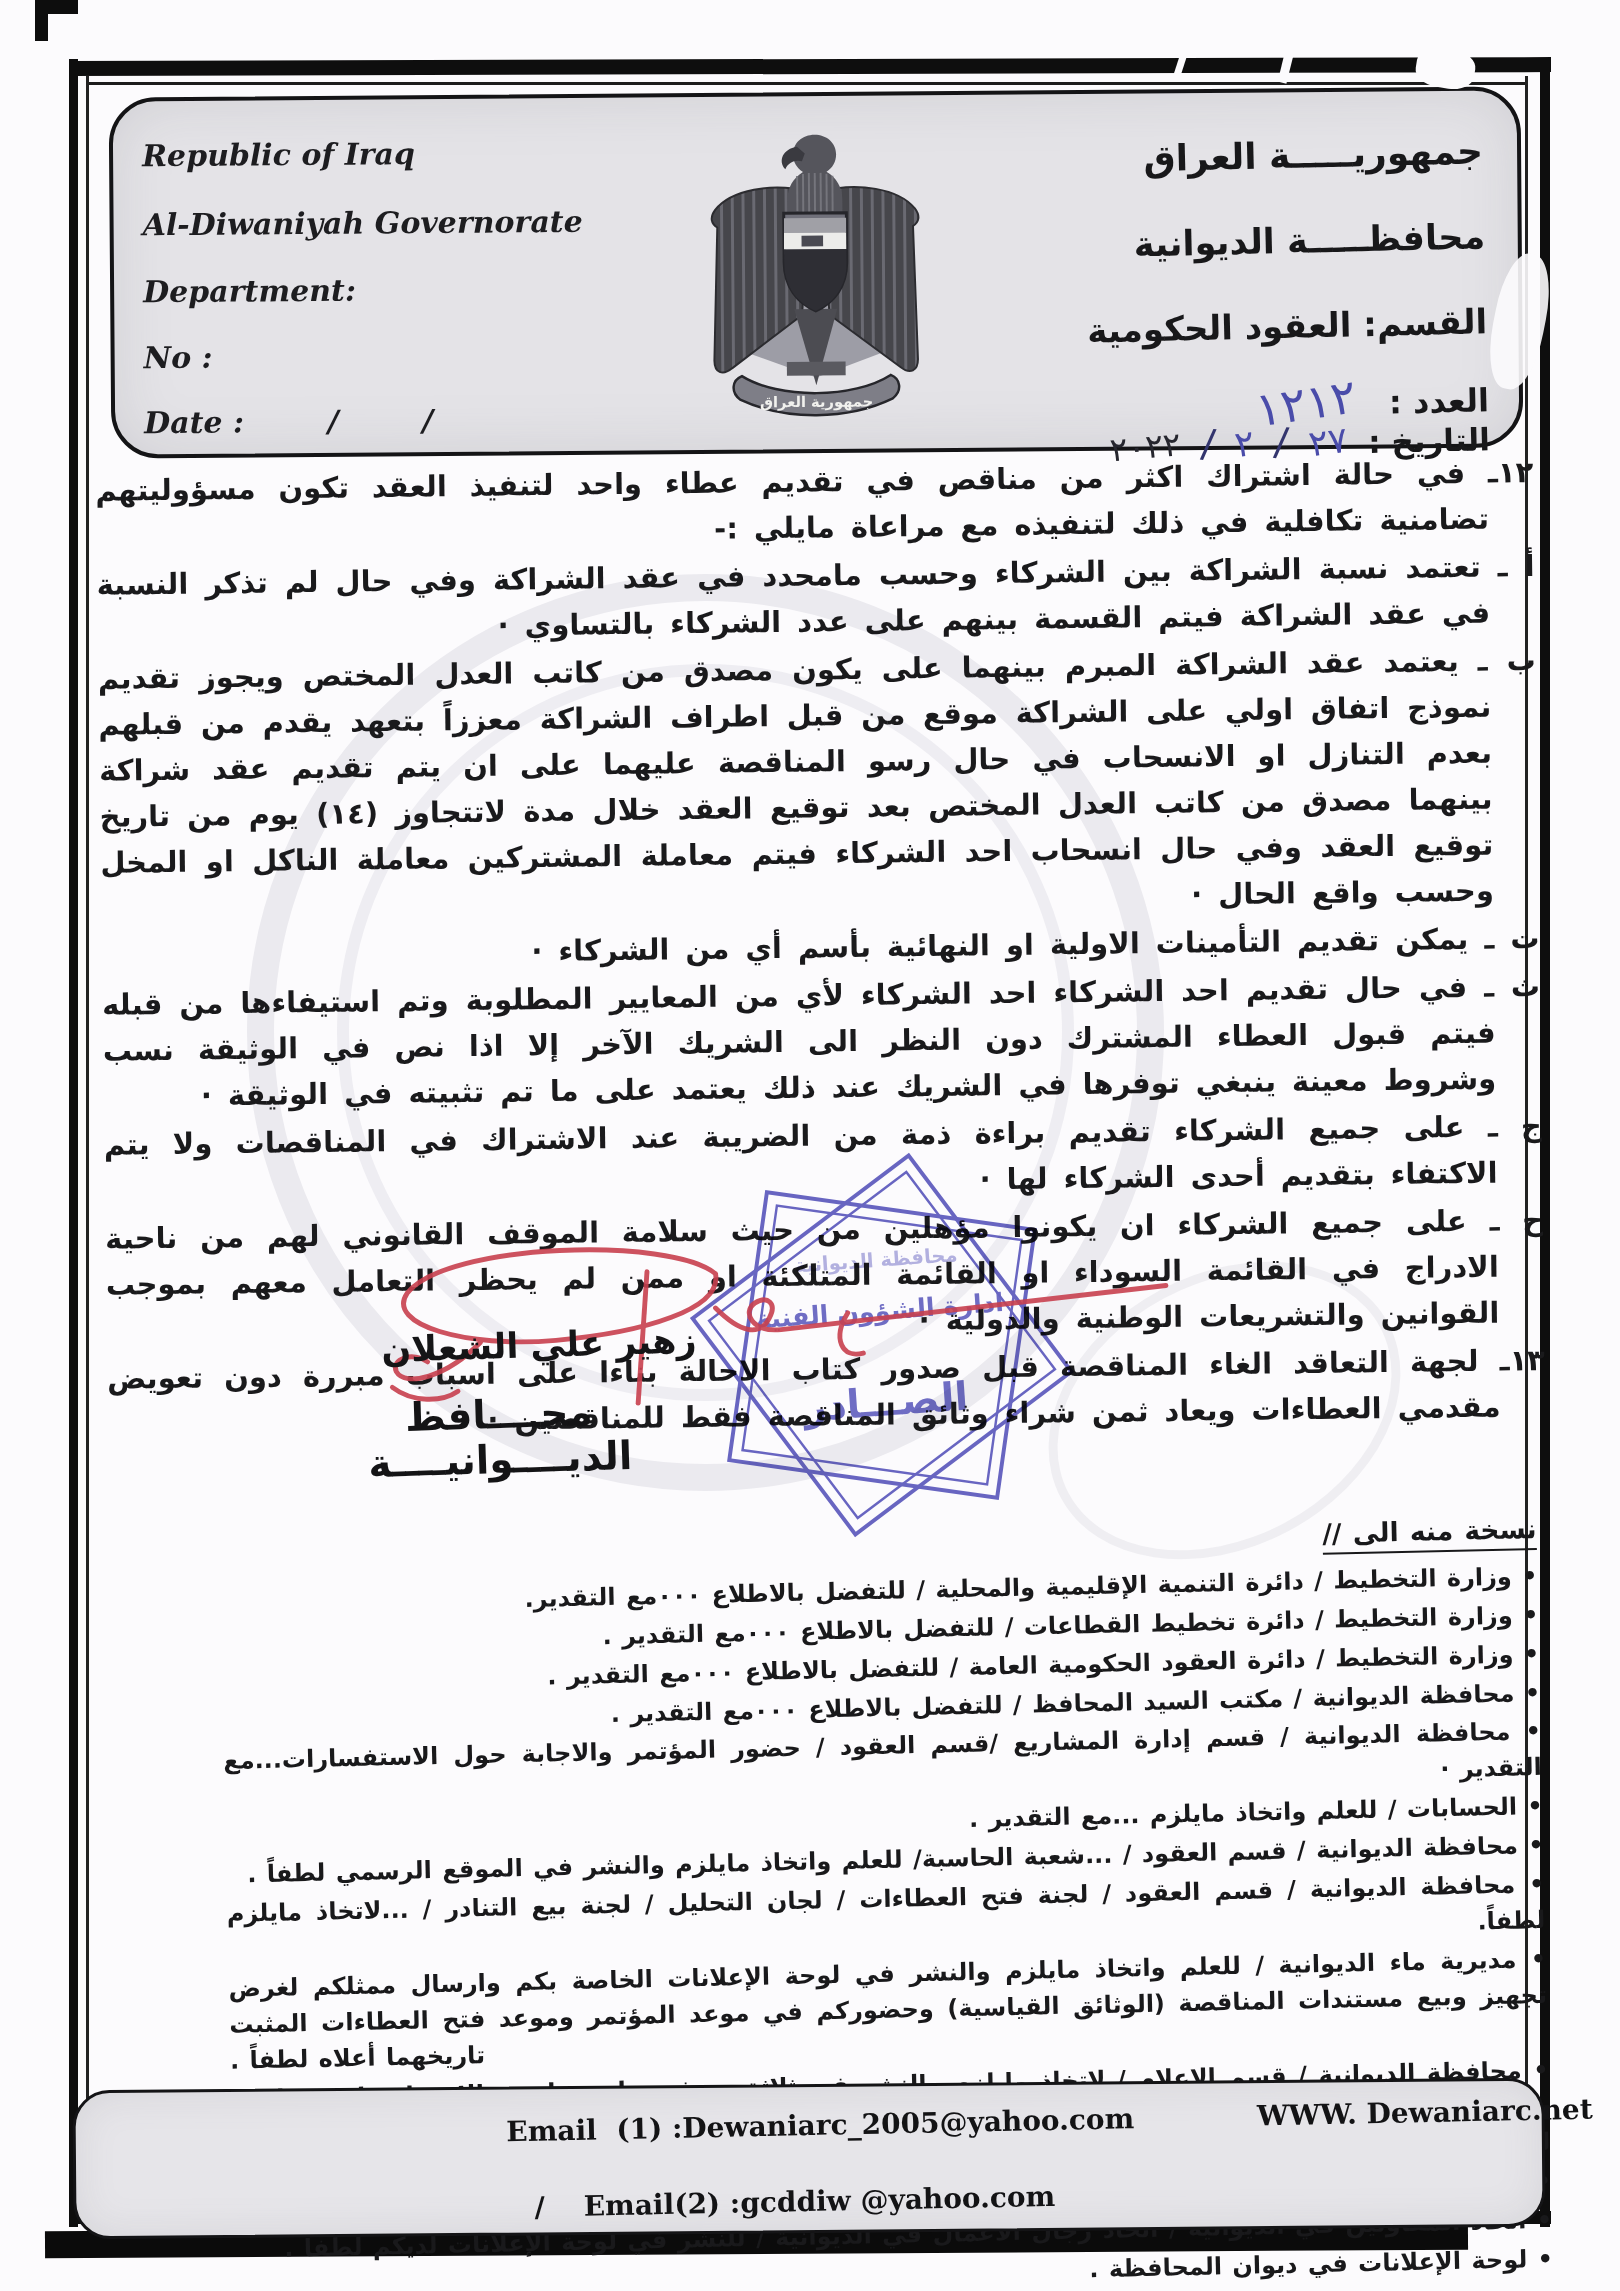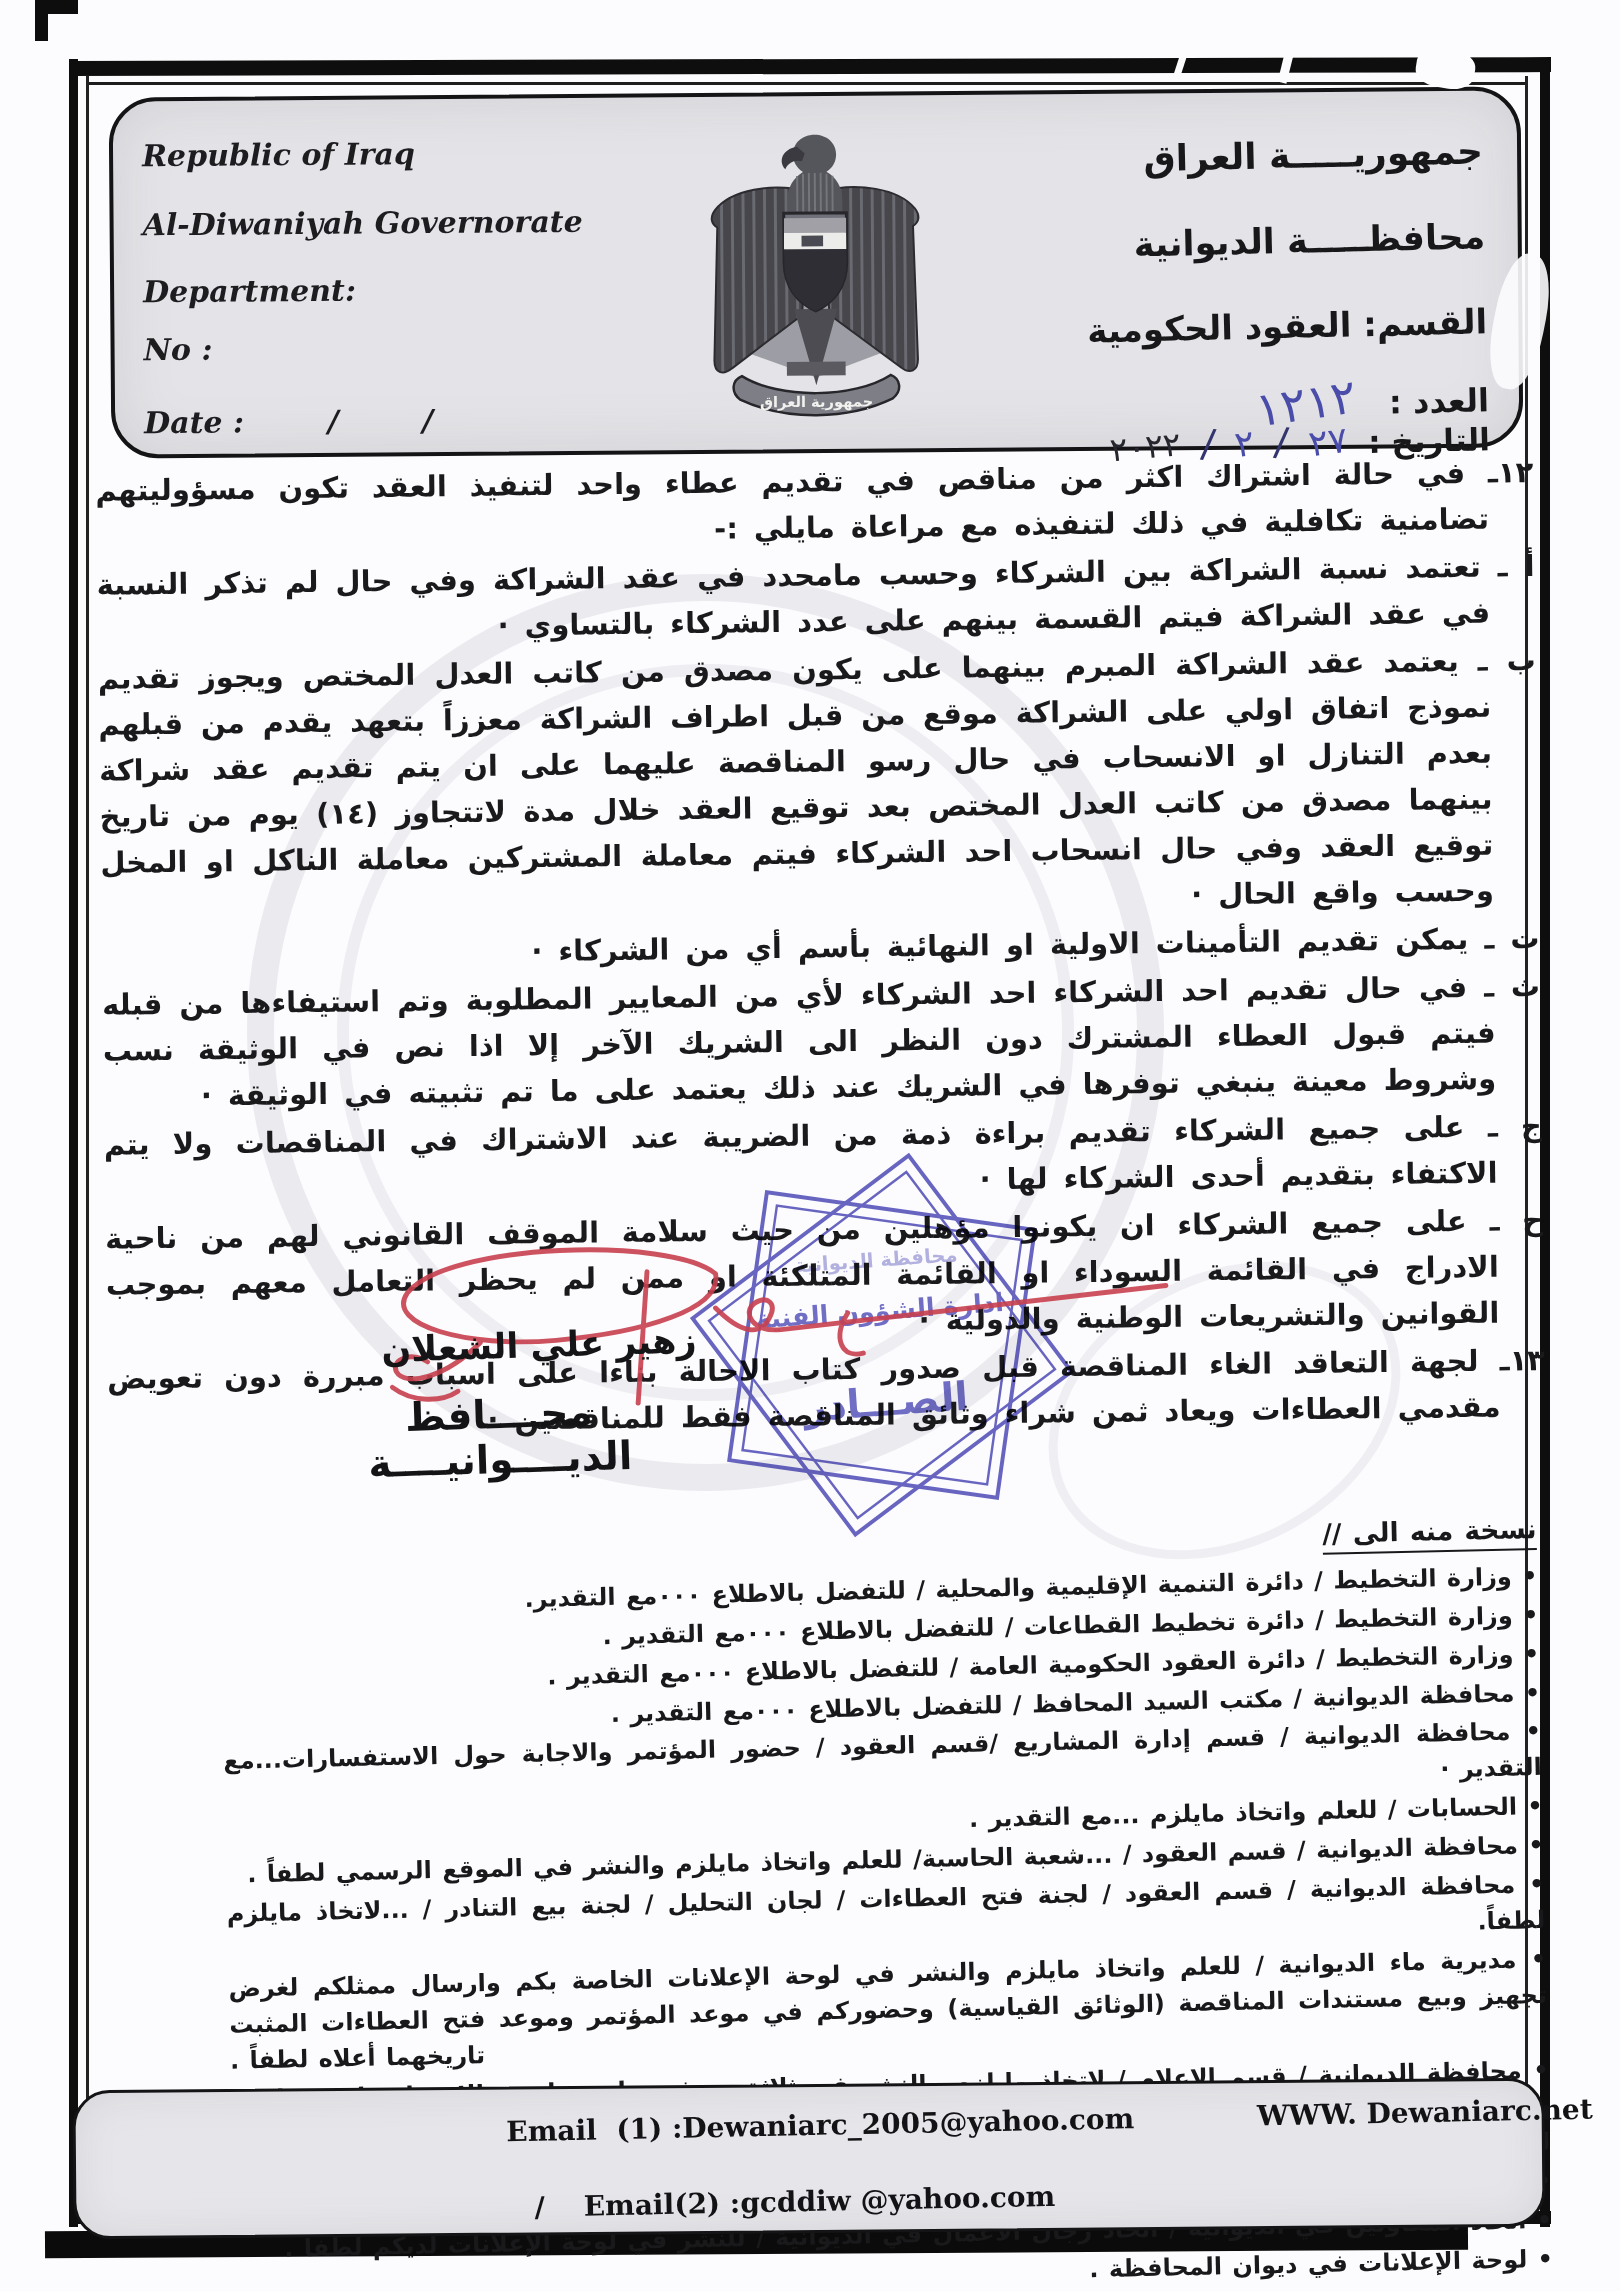--- a/index.html
+++ b/index.html
@@ -30,21 +30,21 @@
   .watermark::after{content:"";position:absolute;inset:63px;border:12.7px solid rgba(168,168,185,.16);border-radius:50%;}
   .wm-swirl{left:1039px;top:1274px;width:353px;height:255px;border:9.8px solid rgba(160,160,178,.14);
             border-radius:50%;transform:rotate(-28deg);}
 
   
   .header-box{left:110px;top:92px;width:1404px;height:353px;background:#e4e3e7;
               border:4.9px solid #141416;border-radius:47px;transform:rotate(-0.45deg);
               box-shadow:inset 0 0 59px rgba(120,120,130,.18);}
   .eng-line{position:absolute;left:29px;font-family:"DejaVu Serif",serif;font-style:italic;
             font-weight:700;font-size:30px;color:#1d1d20;white-space:pre;}
-  .e0{top:37px;} .e1{top:106px;} .e2{top:173px;} .e3{top:231px;} .e4{top:304px;}
+  .e0{top:37px;} .e1{top:106px;} .e2{top:173px;} .e3{top:239px;} .e4{top:304px;}
   .arb{position:absolute;right:0;top:0;width:510px;height:100%;direction:rtl;
        transform:rotate(-0.9deg);transform-origin:top right;}
   .arb-line{position:absolute;right:35px;font-weight:700;white-space:nowrap;color:#18181a;}
   .a0{top:39px;font-size:36px;} .a1{top:125px;font-size:35px;} .a2{top:210px;font-size:34px;}
   .num-row{top:276px;font-size:32px;} .date-row{top:323px;font-size:31px;}
   .hand{display:inline-block;font-weight:400;}
   .hand-num{color:#4a4caa;font-size:47px;transform:rotate(-7deg) translateY(3.9px);margin-right:21.6px;}
   .hand-day,.hand-month{color:#4a4caa;font-size:36px;transform:rotate(-6deg);margin:0 9.8px;}
   .hand-year{color:#26262e;font-size:33px;transform:rotate(-4deg);margin-right:9.8px;}
   .date-sep{color:#33356e;font-size:39px;font-weight:400;display:inline-block;transform:rotate(8deg);}

